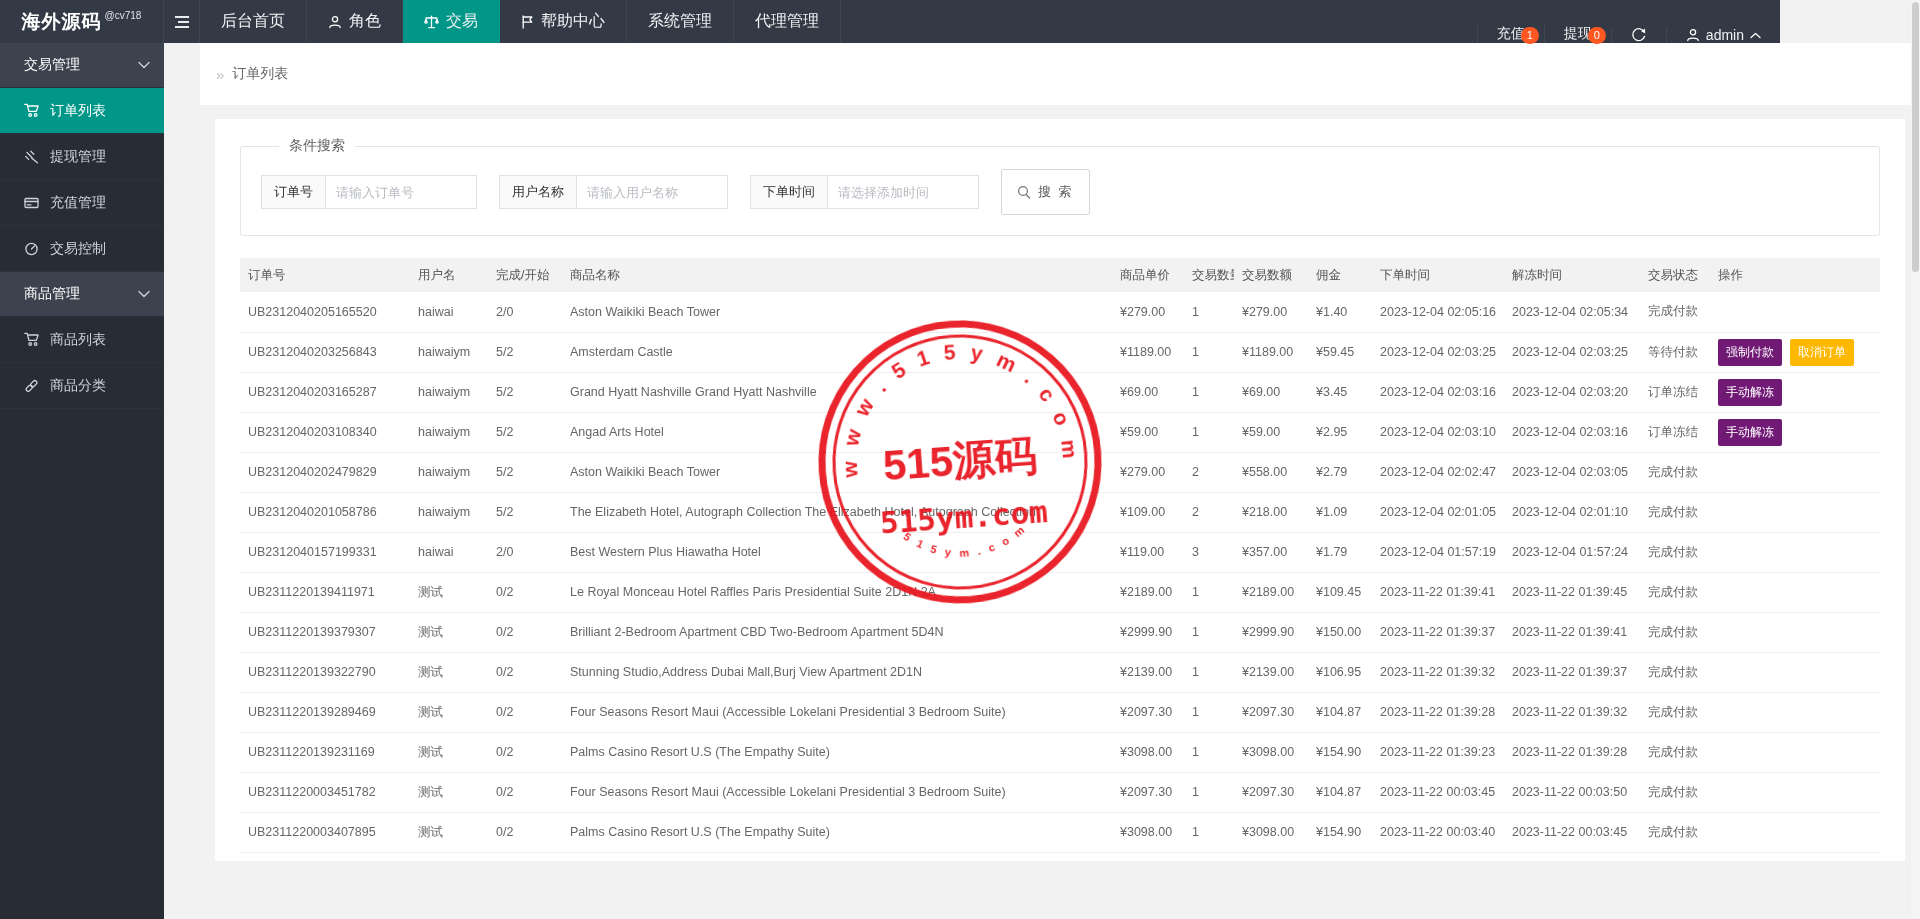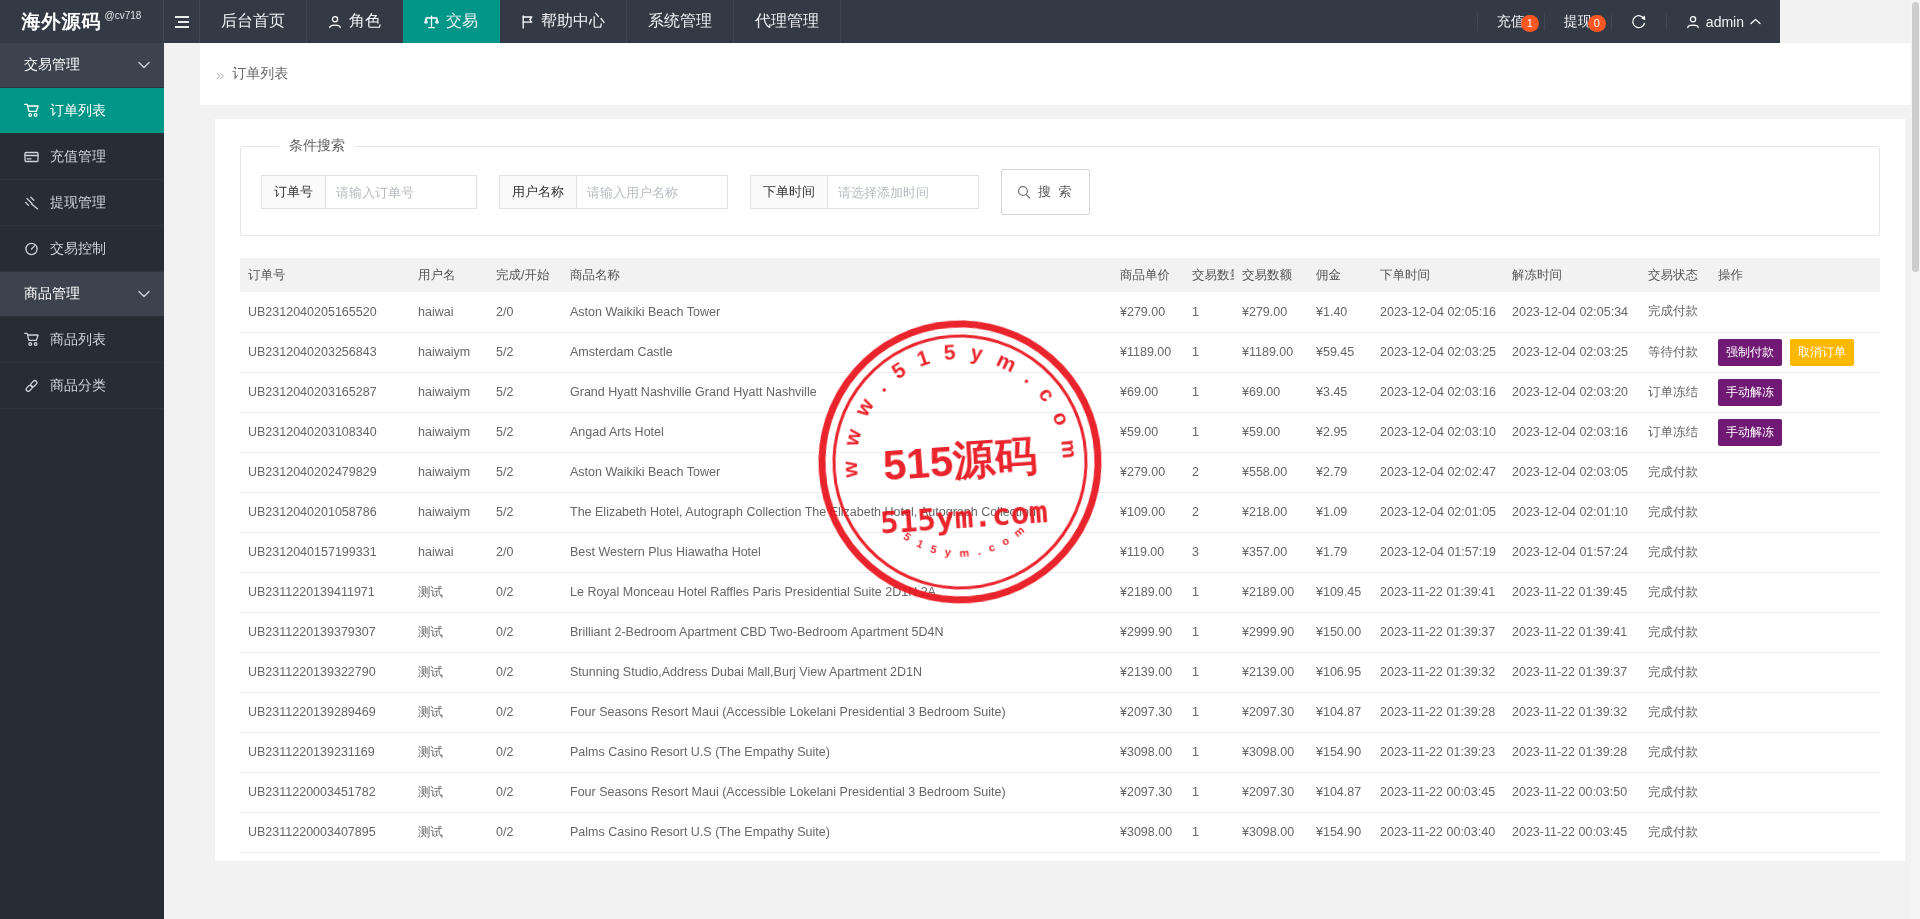--- a/index.html
+++ b/index.html
@@ -24,21 +24,21 @@
   .logo .sub { font-size:10px; font-weight:normal; margin-left:3px; transform:translateY(-6px); color:#dfe2e8; letter-spacing:0; }
   .burger {
     width:36px; display:flex; align-items:center; justify-content:center;
     border-right:1px solid rgba(255,255,255,.07); cursor:pointer;
   }
   .nav-item {
     display:flex; align-items:center; gap:7px; padding:0 21px; font-size:16px;
     cursor:pointer; border-right:1px solid rgba(255,255,255,.05); color:#f0f2f5;
   }
   .nav-item.active { background:#009688; }
-  .tb-right { margin-left:auto; display:flex; align-items:center;border-radius:7px; }
+  .tb-right { margin-left:auto; display:flex; align-items:flex-end;border-radius:7px; }
   .tb-item {
     position:relative; display:flex; align-items:center; gap:6px;
     padding:0 19px; font-size:14px; cursor:pointer;
     border-left:1px solid rgba(255,255,255,.07); color:#f0f2f5;
   }
   .badge {
     position:absolute; top:2px; right:5px; min-width:18px; height:17px;
     background:#ff5722; color:#fff; font-size:11px; line-height:17px;
     text-align:center; border-radius:9px; padding:0 4px;
   }
@@ -232,41 +232,41 @@
             <circle cx="6.2" cy="12" r="1.3"></circle>
             <circle cx="11.6" cy="12" r="1.3"></circle>
           </g>
     </svg>
       </span>
     <span>订单列表</span>
   </div>
   <div class="side-item">
     <span class="ic">
         <svg width="15" height="14" viewBox="0 0 15 14" style="color:#cfd3db">
-      <g class="ic-stroke">
-            <rect x="1" y="2.5" width="13" height="9" rx="1"></rect>
-            <line x1="1" y1="5.5" x2="14" y2="5.5"></line>
-            <line x1="3.2" y1="8.8" x2="7" y2="8.8"></line>
-          </g>
-    </svg>
-      </span>
-    <span>充值管理</span>
-  </div>
-  <div class="side-item">
-    <span class="ic">
-        <svg width="15" height="14" viewBox="0 0 15 14" style="color:#cfd3db">
       <g class="ic-stroke" stroke-width="1.5">
             <line x1="3" y1="2.5" x2="8" y2="7.5"></line>
             <line x1="6.8" y1="1.2" x2="9.8" y2="4.2"></line>
             <line x1="1.6" y1="6.4" x2="4.6" y2="9.4"></line>
             <line x1="7.6" y1="8" x2="13.4" y2="12.8"></line>
           </g>
     </svg>
       </span>
     <span>提现管理</span>
+  </div>
+  <div class="side-item">
+    <span class="ic">
+        <svg width="15" height="14" viewBox="0 0 15 14" style="color:#cfd3db">
+      <g class="ic-stroke">
+            <rect x="1" y="2.5" width="13" height="9" rx="1"></rect>
+            <line x1="1" y1="5.5" x2="14" y2="5.5"></line>
+            <line x1="3.2" y1="8.8" x2="7" y2="8.8"></line>
+          </g>
+    </svg>
+      </span>
+    <span>充值管理</span>
   </div>
   <div class="side-item">
     <span class="ic">
         <svg width="15" height="14" viewBox="0 0 15 14" style="color:#cfd3db">
       <g class="ic-stroke">
             <circle cx="7.5" cy="7" r="5.6"></circle>
             <line x1="7.5" y1="7" x2="10.6" y2="3.9"></line>
           </g>
     </svg>
       </span>

